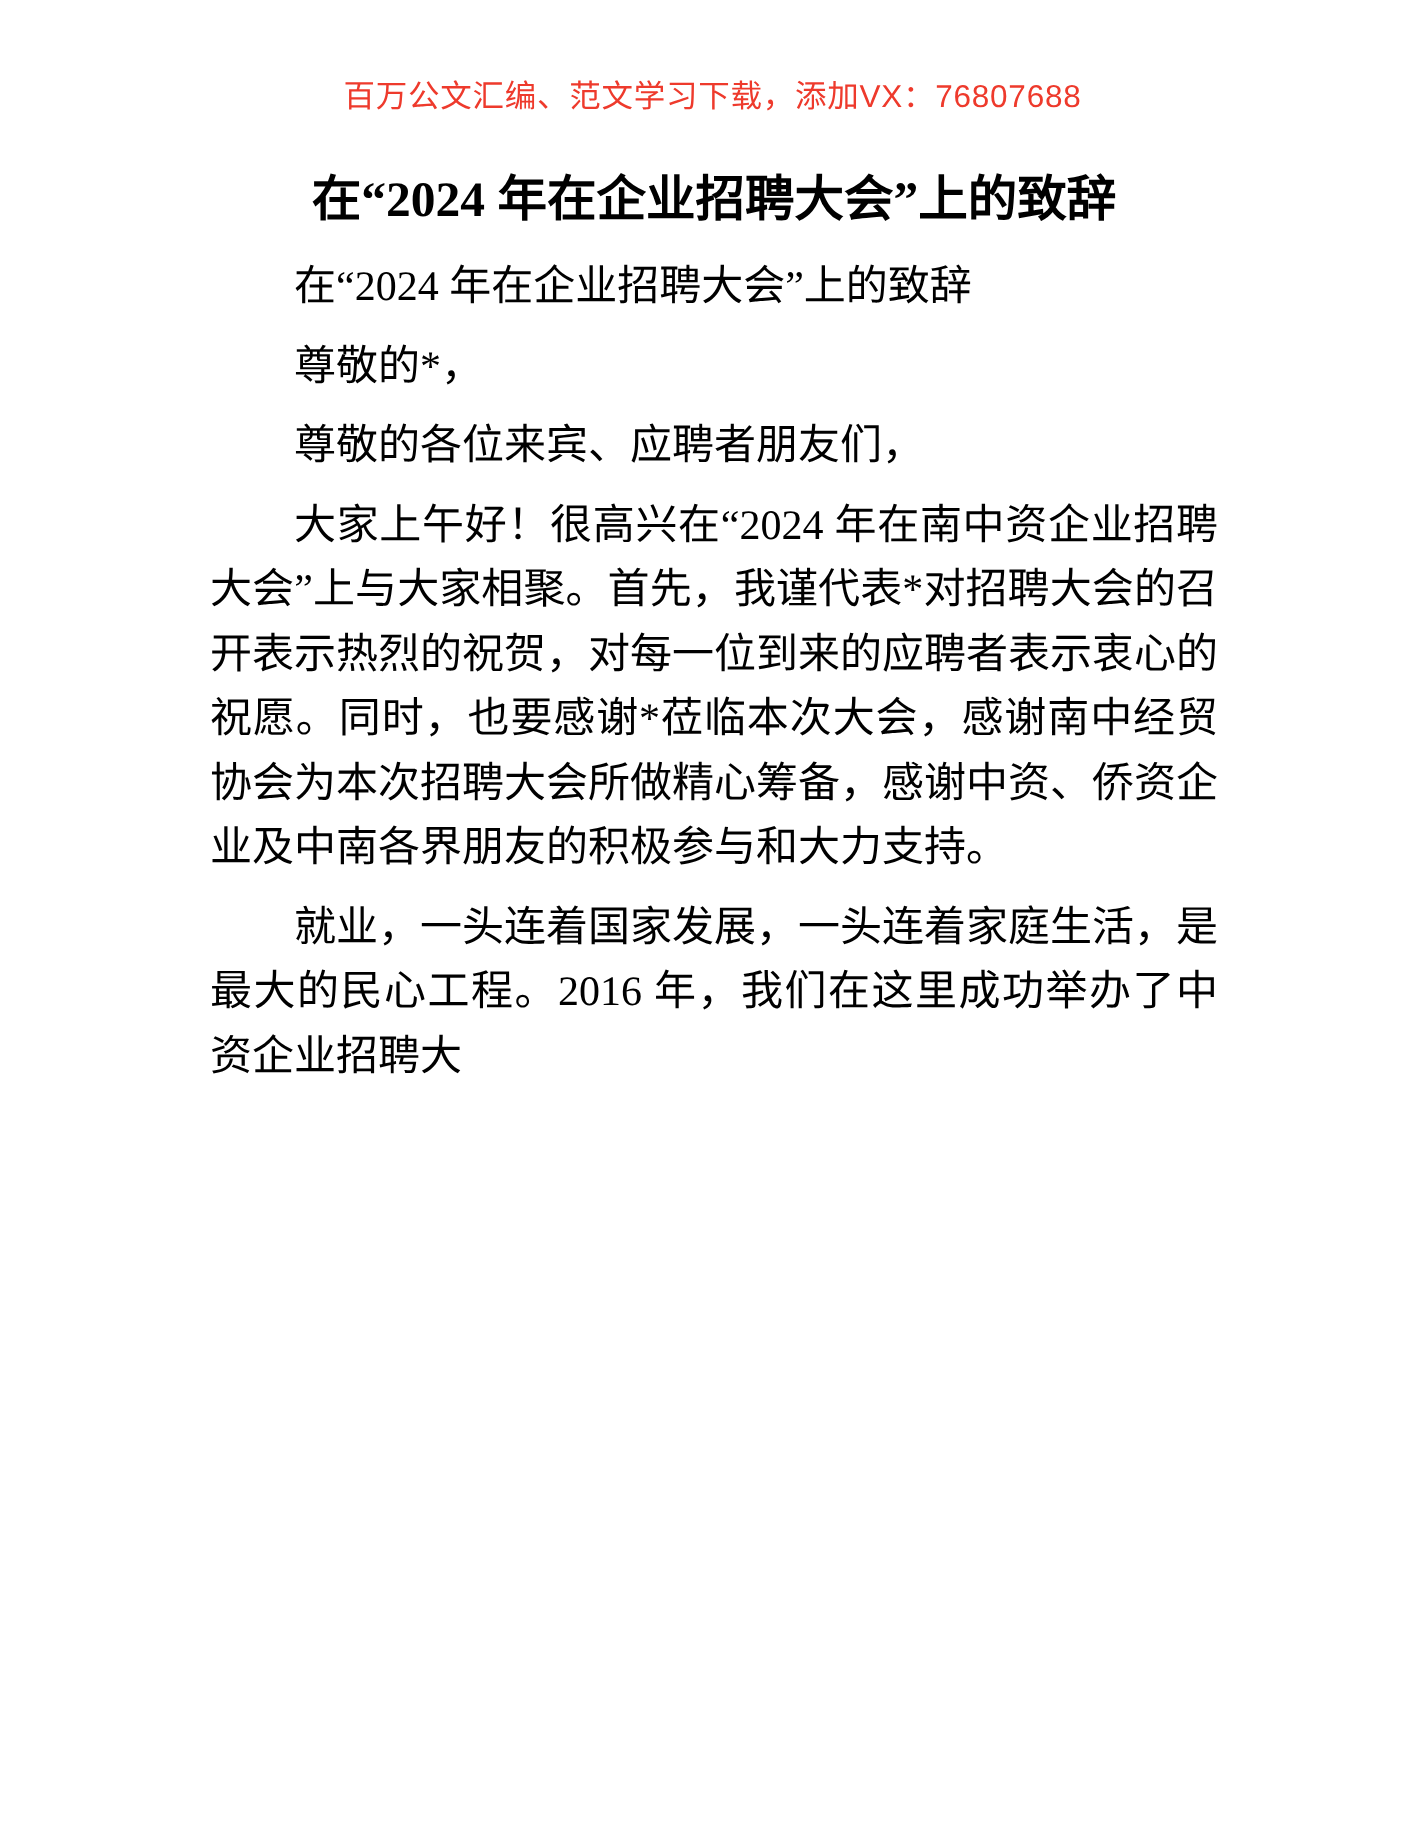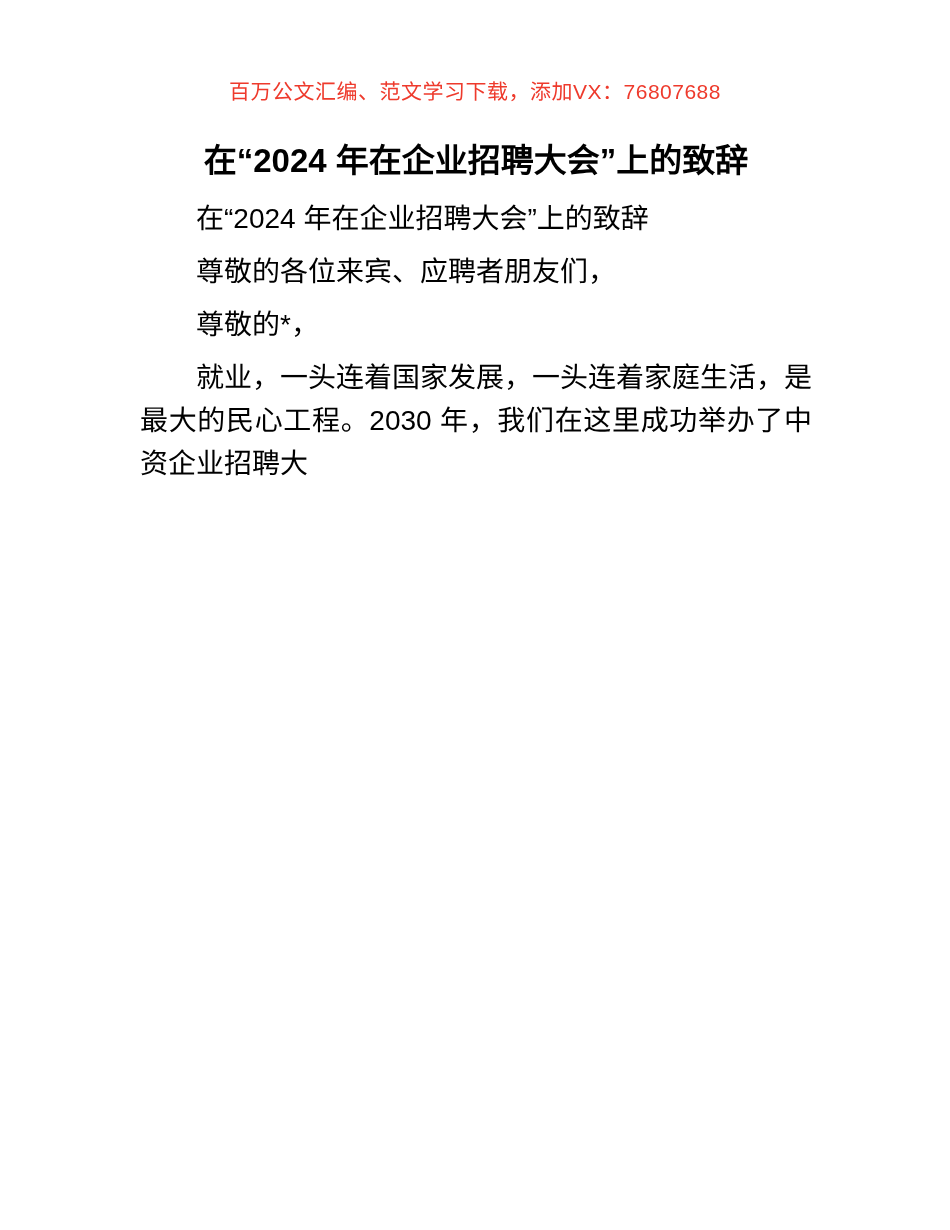--- a/index.html
+++ b/index.html
@@ -13,24 +13,24 @@
     font-family: "Liberation Sans", sans-serif;
     color: #000000;
     overflow: hidden;
   }
   .promo-header {
     padding-top: 52px;
     text-align: center;
     font-size: 21px;
     line-height: 26px;
     letter-spacing: 0.5px;
-    margin-top: 27px;
   }
   .doc {
     padding: 0 138px 0 140px;
+    font-family: Liberation Serif, serif;
   }
   .doc-title {
     margin: 36px 0 16px 0;
     text-align: center;
     font-size: 33px;
     line-height: 40px;
     font-weight: bold;
     color: #000000;
   }
   .doc-body p.body-para {
@@ -46,17 +46,18 @@
 <body style="background: rgb(255, 255, 255);">
 
 <div class="promo-header" style="color: rgb(238, 58, 44);">百万公文汇编、范文学习下载，添加VX：76807688</div>
 
 <div class="doc">
   <h1 class="doc-title">在“2024 年在企业招聘大会”上的致辞</h1>
 
   <div class="doc-body">
 
   <p class="body-para">在“2024 年在企业招聘大会”上的致辞</p>
+      <p class="body-para">尊敬的*，</p>
       <p class="body-para">尊敬的各位来宾、应聘者朋友们，</p>
-      <p class="body-para">尊敬的*，</p>
-      <p class="body-para">就业，一头连着国家发展，一头连着家庭生活，是最大的民心工程。2030 年，我们在这里成功举办了中资企业招聘大</p>
+      <p class="body-para">大家上午好！很高兴在“2024 年在南中资企业招聘大会”上与大家相聚。首先，我谨代表*对招聘大会的召开表示热烈的祝贺，对每一位到来的应聘者表示衷心的祝愿。同时，也要感谢*莅临本次大会，感谢南中经贸协会为本次招聘大会所做精心筹备，感谢中资、侨资企业及中南各界朋友的积极参与和大力支持。</p>
+      <p class="body-para">就业，一头连着国家发展，一头连着家庭生活，是最大的民心工程。2016 年，我们在这里成功举办了中资企业招聘大</p>
     </div>
 </div>
 
 </body></html>

